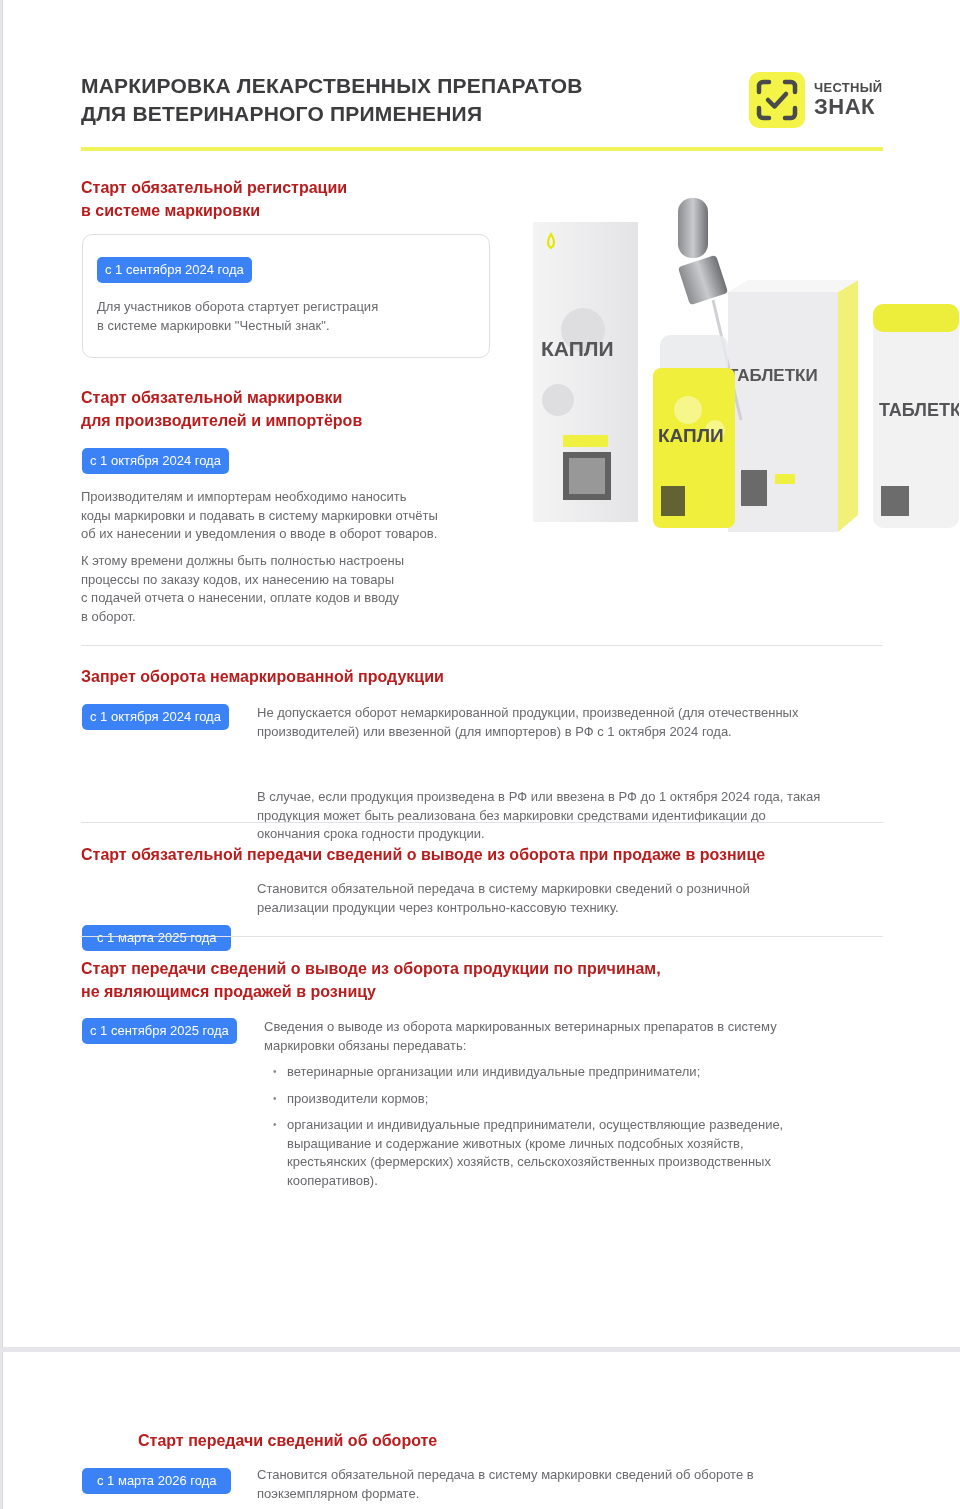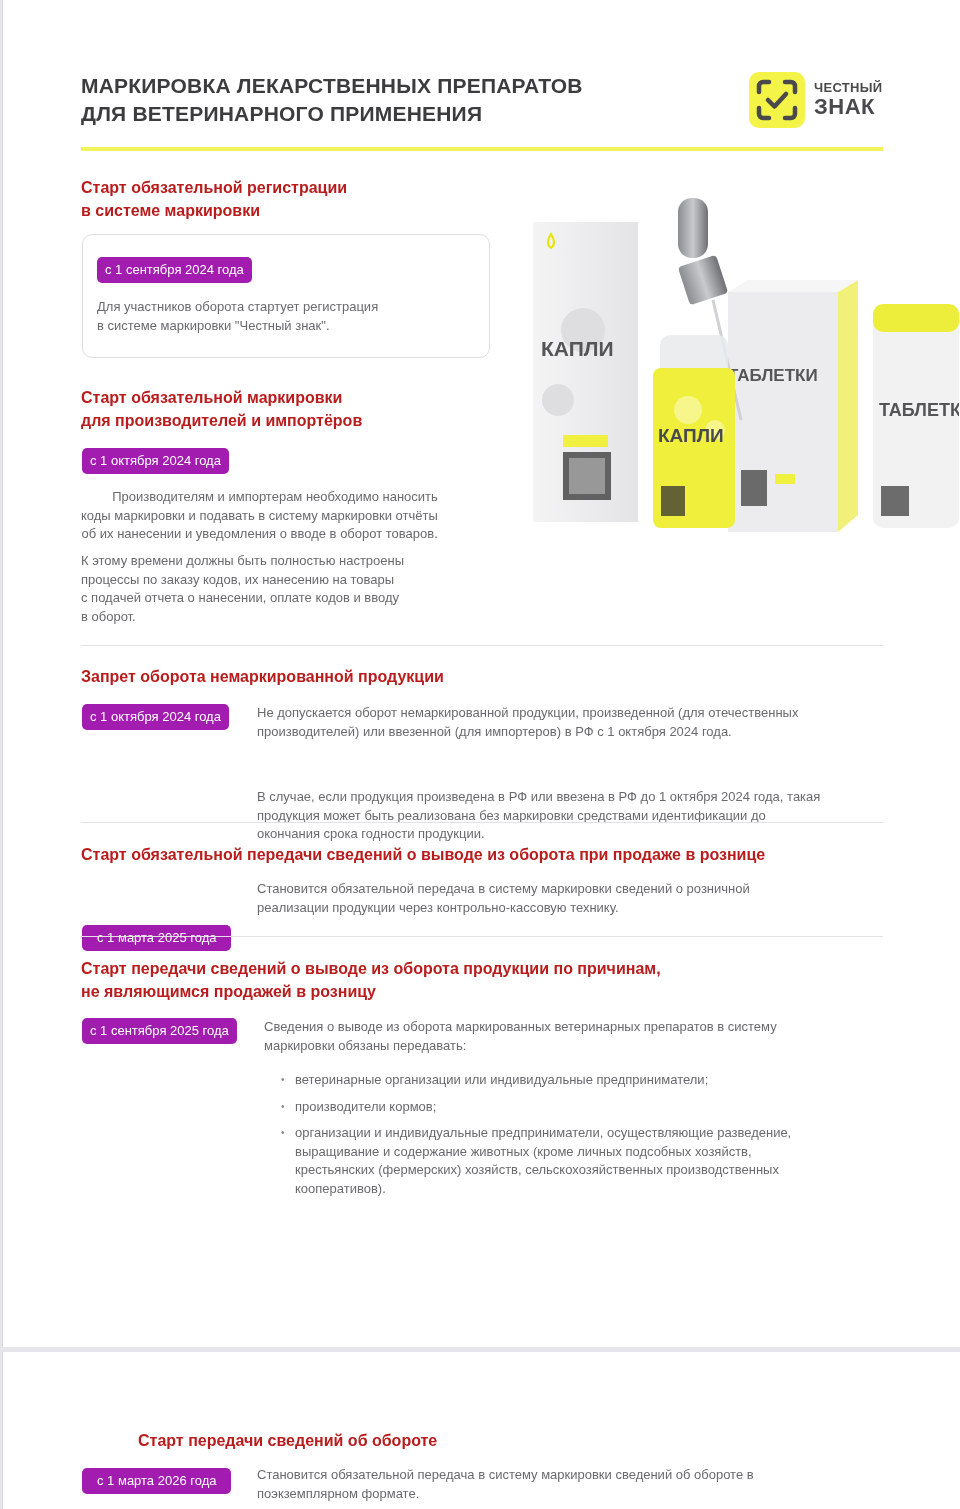--- a/index.html
+++ b/index.html
@@ -24,31 +24,31 @@
   .logo-box {
     position:absolute; left:0; top:0; width:56px; height:56px; background:#f3f348; border-radius:10px;
   }
   .logo-text { position:absolute; left:65px; top:9px; color:#4a4a4c; font-weight:bold; }
   .logo-text .l1 { font-size:13px; line-height:14px; display:block; letter-spacing:0.3px; }
   .logo-text .l2 { font-size:22px; line-height:24px; display:block; letter-spacing:0.5px; }
 
   .h2 { font-size:16px; font-weight:bold; line-height:23px; color:#b91c1c; margin:0; }
   .h2 span { display:block; }
   .badge {
-    display:inline-block; background:#a21caf; color:#ffffff; font-size:13px; line-height:16px;
+    display:inline-block; background:#3b82f6; color:#ffffff; font-size:13px; line-height:16px;
     padding:5px 8px; border-radius:5px; white-space:nowrap;
   }
   .txt { font-size:13px; line-height:18.5px; color:#6a6a6e; margin:0; }
   .txt span { display:block; }
   .card {
     left:79px; top:234px; width:406px; height:122px; border:1px solid #dedee2; border-radius:10px;
   }
   .hr { position:absolute; left:78px; width:802px; height:1px; background:#e2e2e6; }
   .row-badge { position:absolute; left:79px; }
-  ul.bul { list-style:none; margin:8px; padding:0; }
+  ul.bul { list-style:none; margin:0; padding:0; }
   ul.bul li { position:relative; padding-left:14px; font-size:13px; line-height:18.5px; color:#6a6a6e; margin-bottom:8px; }
   ul.bul li::before { content:"•"; position:absolute; left:0; top:0; font-size:10px; color:#8a8a8e; }
   ul.bul li span { display:block; }
 
   
   .products { left:520px; top:190px; width:436px; height:360px; overflow:hidden; }
 </style>
 </head>
 <body>
 
@@ -93,21 +93,21 @@
     </p>
   </div>
 
   <h2 class="abs h2" style="left:78px;top:386px;">
     <span>Старт обязательной маркировки</span>
     <span>для производителей и импортёров</span>
   </h2>
   <div class="abs" style="left:79px;top:448px;">
     <span class="badge">с 1 октября 2024 года</span>
   </div>
-  <p class="abs txt" style="left:78px;top:488px;text-align:right;">
+  <p class="abs txt" style="left:78px;top:488px;">
     <span>Производителям и импортерам необходимо наносить</span>
     <span>коды маркировки и подавать в систему маркировки отчёты</span>
     <span>об их нанесении и уведомления о вводе в оборот товаров.</span>
   </p>
   <p class="abs txt" style="left:78px;top:552px;">
     <span>К этому времени должны быть полностью настроены</span>
     <span>процессы по заказу кодов, их нанесению на товары</span>
     <span>с подачей отчета о нанесении, оплате кодов и вводу</span>
     <span>в оборот.</span>
   </p>

